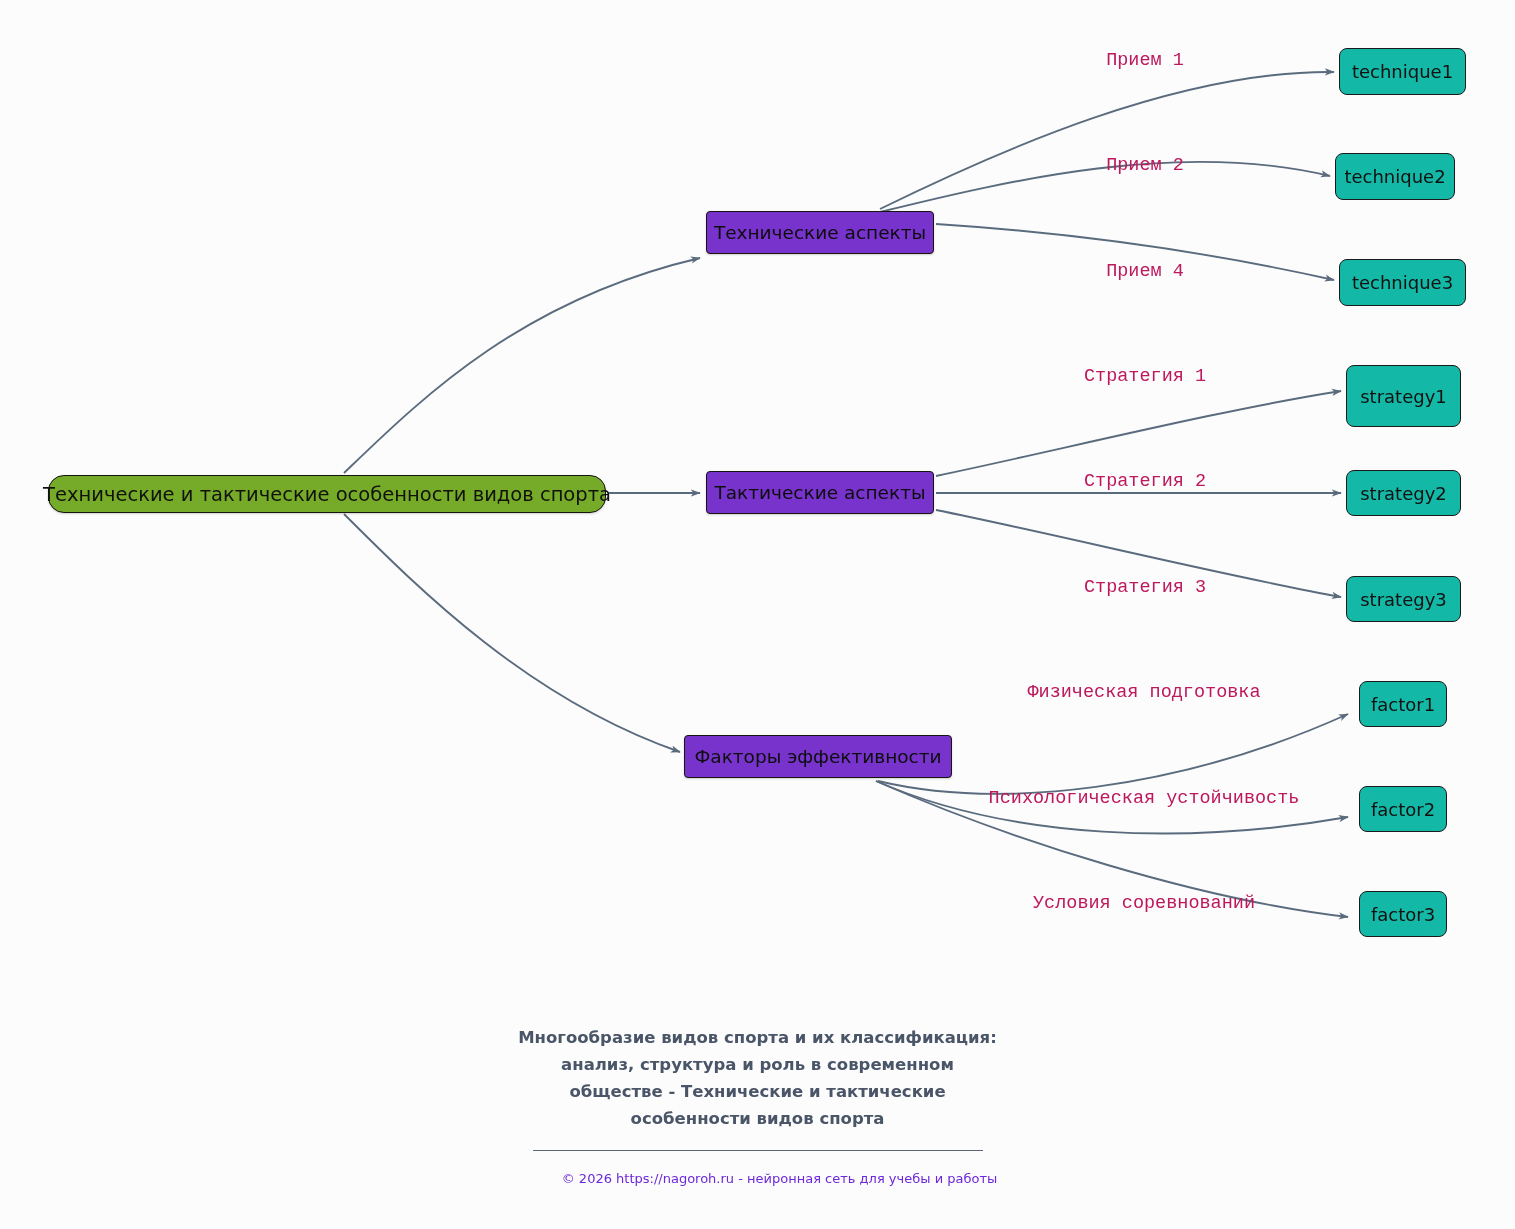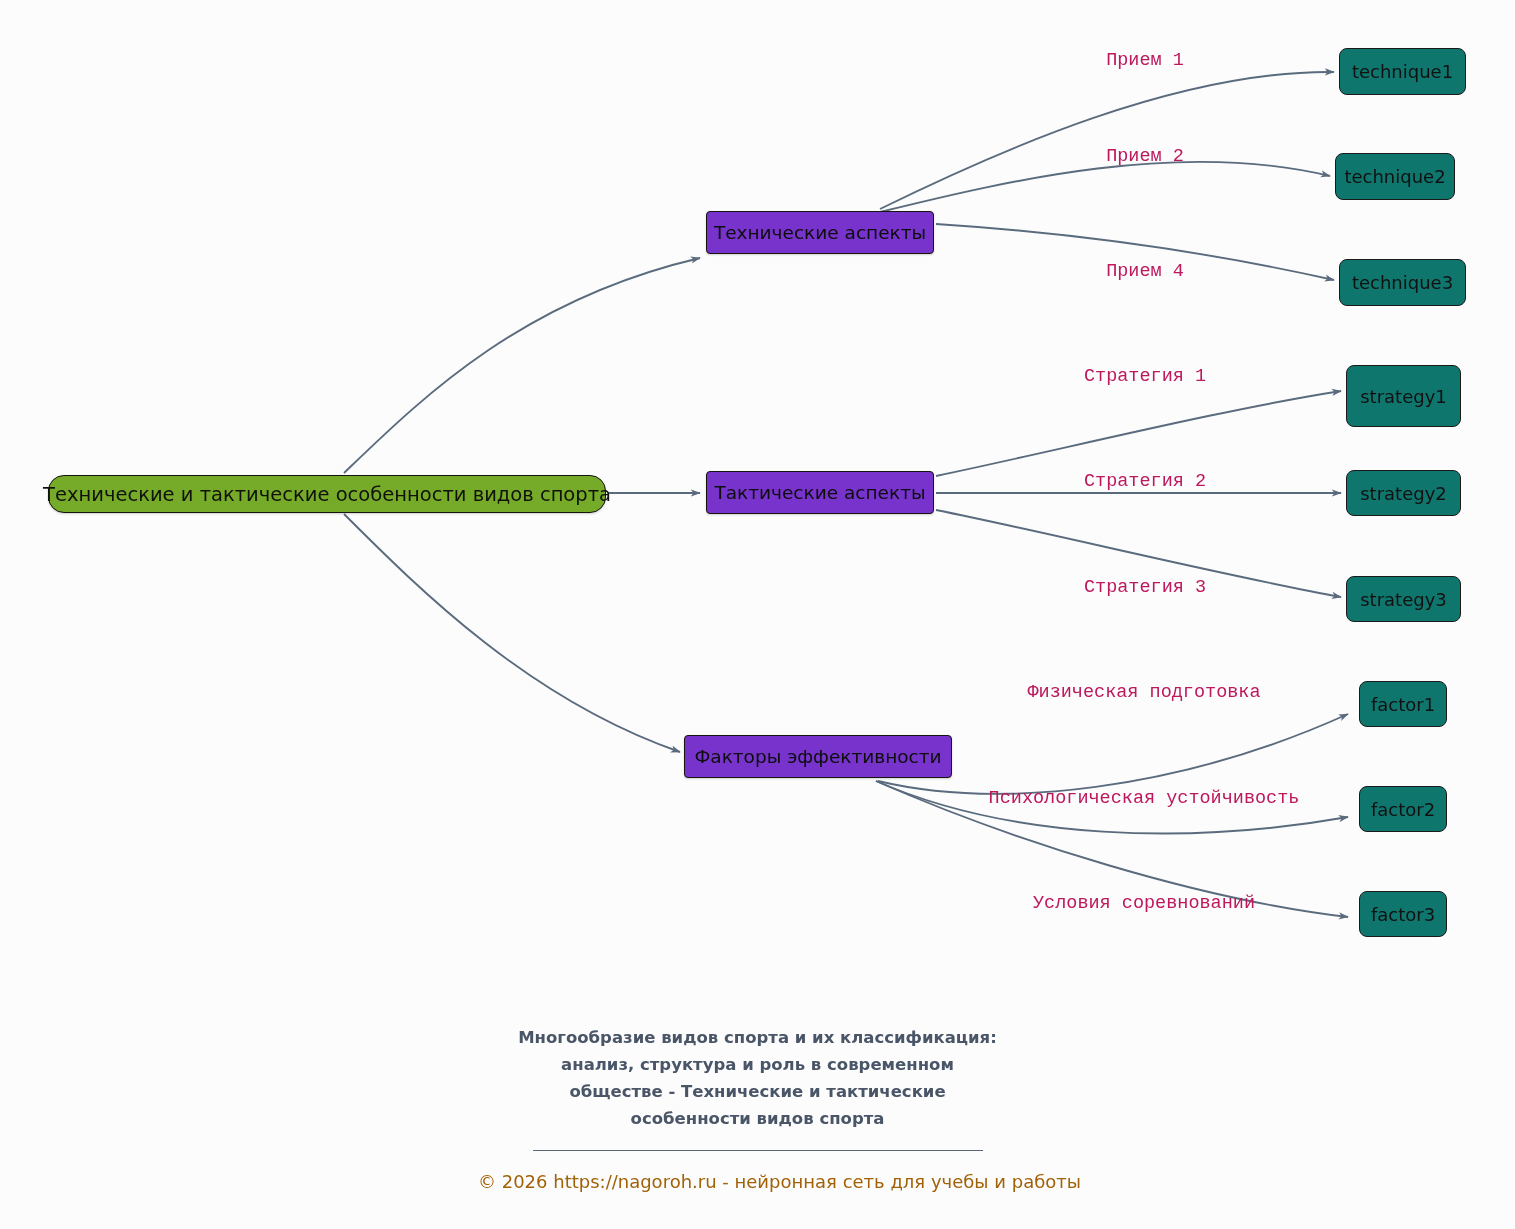--- a/index.html
+++ b/index.html
@@ -43,21 +43,21 @@
   }
   .node-branch {
     background: #7733cc;
     border: 1.6px solid #16160f;
     color: #0d0d0d;
     font-size: 18.5px;
     border-radius: 4px;
     box-shadow: 0 1px 2px rgba(0,0,0,.18);
   }
   .node-leaf {
-    background: #0f766e;
+    background: #14b8a6;
     border: 1.7px solid #1a1a1a;
     color: #111111;
     font-size: 18px;
     border-radius: 8px;
   }
 
   
   .edge-label {
     position: absolute;
     white-space: nowrap;
@@ -84,22 +84,22 @@
   }
   #footer-rule {
     width: 450px;
     height: 0;
     margin: 18px auto 0 auto;
     border-top: 1.6px solid #5b6676;
   }
   #footer-copy {
     margin-top: 20px;
     font-family: "DejaVu Sans", sans-serif;
-    font-size: 18px;
-    color: #a16207;
+    font-size: 13px;
+    color: #6d28d9;
     margin-left: 44px;
   }
 </style>
 </head>
 <body>
 
 <div id="canvas">
 
   <svg id="edges" viewBox="0 0 1515 1229" xmlns="http://www.w3.org/2000/svg">
     <defs>
@@ -165,21 +165,21 @@
     <span>factor1</span>
   </div>
   <div class="node node-leaf" id="node-factor2" style="left: 1359px; top: 786px; width: 88px; height: 46px;">
     <span>factor2</span>
   </div>
   <div class="node node-leaf" id="node-factor3" style="left: 1359px; top: 891px; width: 88px; height: 46px;">
     <span>factor3</span>
   </div>
 
   <div class="edge-label" id="lbl-technique1" style="left: 1145px; top: 60px;">Прием 1</div>
-  <div class="edge-label" id="lbl-technique2" style="left: 1145px; top: 156px;">Прием 2</div>
+  <div class="edge-label" id="lbl-technique2" style="left: 1145px; top: 165px;">Прием 2</div>
   <div class="edge-label" id="lbl-technique3" style="left: 1145px; top: 271px;">Прием 4</div>
 
   <div class="edge-label" id="lbl-strategy1" style="left: 1145px; top: 376px;">Стратегия 1</div>
   <div class="edge-label" id="lbl-strategy2" style="left: 1145px; top: 481px;">Стратегия 2</div>
   <div class="edge-label" id="lbl-strategy3" style="left: 1145px; top: 587px;">Стратегия 3</div>
 
   <div class="edge-label" id="lbl-factor1" style="left: 1144px; top: 692px;">Физическая подготовка</div>
   <div class="edge-label" id="lbl-factor2" style="left: 1144px; top: 798px;">Психологическая устойчивость</div>
   <div class="edge-label" id="lbl-factor3" style="left: 1144px; top: 903px;">Условия соревнований</div>
 

